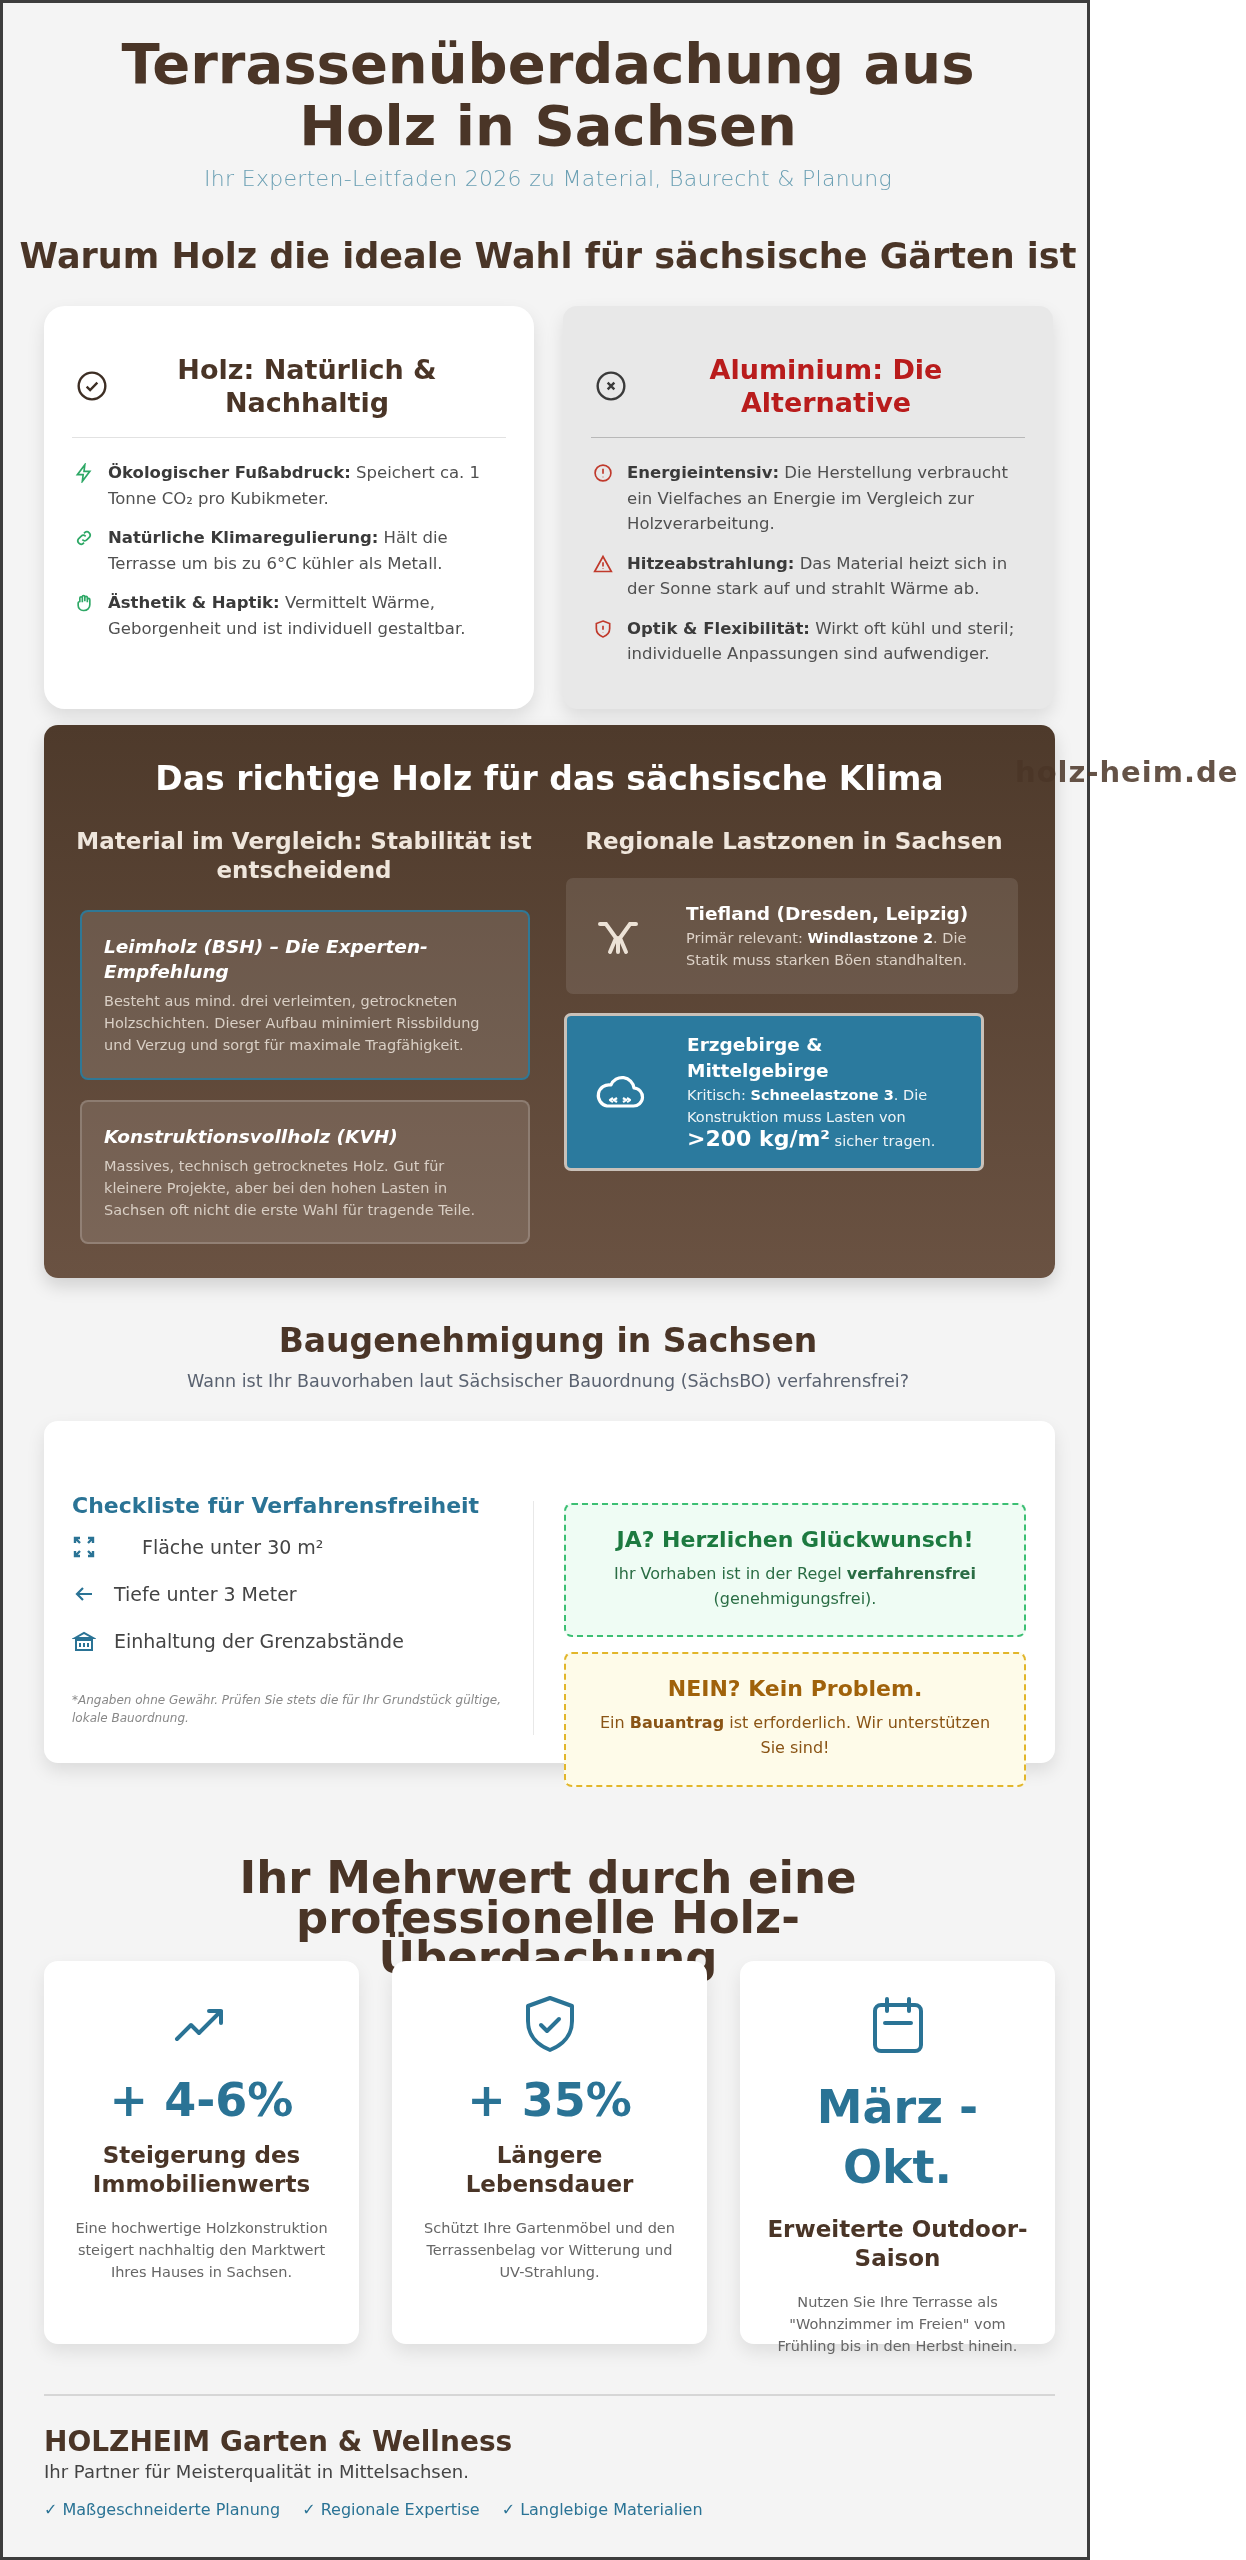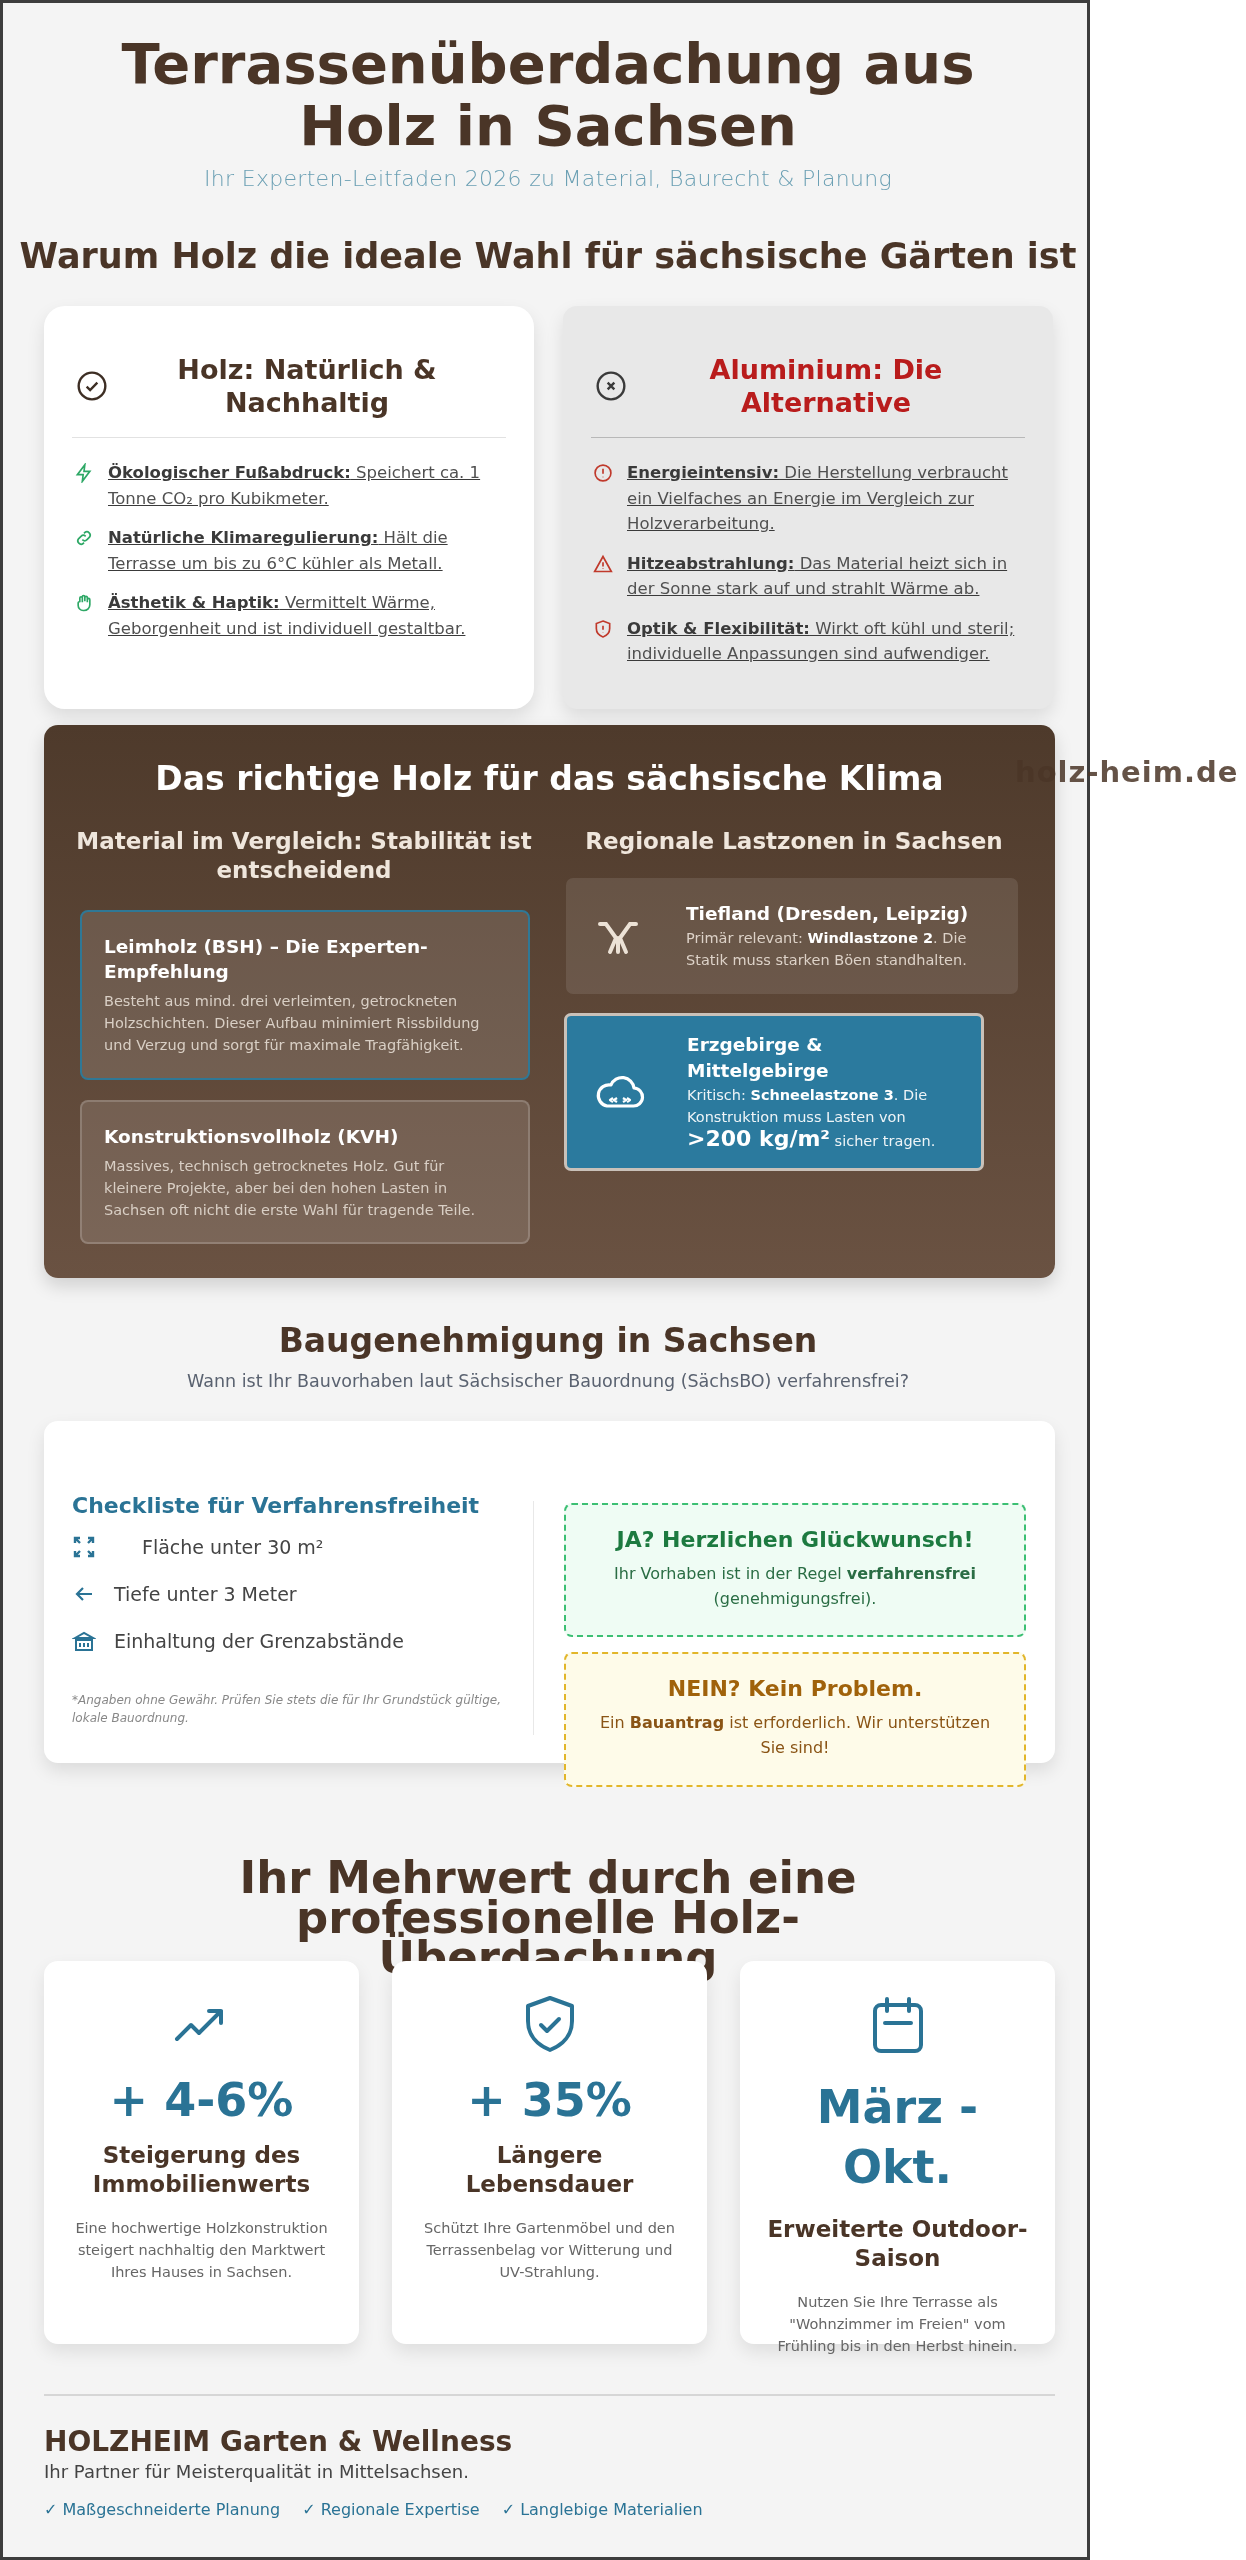--- a/index.html
+++ b/index.html
@@ -30,39 +30,39 @@
     border-radius: 14px; padding: 28px 28px 0 28px;
     box-shadow: 0 8px 18px rgba(0,0,0,0.10);
   }
   .cmp-card.wood { left: 41px; background: #ffffff; border-radius: 21px; }
   .cmp-card.alu { left: 560px; background: #e8e8e8; }
   .cmp-head { display: flex; align-items: center; height: 104px; border-bottom: 1px solid #e2e2e2; }
   .cmp-card.alu .cmp-head { border-bottom-color: #b8b8b8; }
   .cmp-head .hicon { width: 32px; height: 32px; flex: 0 0 32px; margin-left: 4px; }
   .cmp-head h3 { flex: 1; text-align: center; font-size: 27px; line-height: 33px; font-weight: bold; color: #4a3527; }
   .cmp-card.alu h3 { color: #b91c1c; }
-  .cmp-list { list-style: none; margin-top: 22px; text-decoration: underline; }
+  .cmp-list { list-style: none; margin-top: 22px; }
   .cmp-list li { display: flex; font-size: 16.5px; line-height: 25.5px; color: #505050; margin-bottom: 14px; }
   .cmp-list li .licon { width: 20px; height: 20px; flex: 0 0 20px; margin: 3px 14px 0 2px; }
   .cmp-list li b { color: #3a3a3a; }
 
   
   .wood-sec {
     position: absolute; left: 41px; top: 722px; width: 1011px; height: 553px;
     border-radius: 14px; background: linear-gradient(180deg, #4e3a2b 0%, #6a5242 100%);
     box-shadow: 0 8px 18px rgba(0,0,0,0.15);
   }
   .wood-title { position: absolute; left: 0; top: 34px; width: 100%; text-align: center; font-size: 33px; font-weight: bold; color: #ffffff; }
   .wood-colh { position: absolute; text-align: center; font-size: 23px; line-height: 29px; font-weight: bold; color: #efe6dc; }
   .mat-card {
     position: absolute; left: 36px; width: 450px; border-radius: 8px;
     background: rgba(255,255,255,0.12); border: 2px solid rgba(255,255,255,0.18); padding: 22px 22px;
   }
   .mat-card.featured { border-color: #2f7896; }
-  .mat-card h4 { font-size: 18.5px; line-height: 25px; color: #ffffff; font-weight: bold; margin-bottom: 6px; }
+  .mat-card h4 { font-size: 18.5px; line-height: 25px; color: #ffffff; font-weight: bold; margin-bottom: 6px; font-style: italic; }
   .mat-card p { font-size: 14.5px; line-height: 22px; color: #d9cfc5; }
   .zone-card {
     position: absolute; left: 522px; width: 452px; border-radius: 7px; display: flex; align-items: center;
     background: rgba(255,255,255,0.1); padding: 16px 20px 16px 26px;
   }
   .zone-card.hot { background: #2b7a9e; border: 3px solid #c9c1b9; left: 520px; width: 420px; justify-content: space-between; }
   .zone-card .zicon { width: 52px; height: 52px; flex: 0 0 52px; margin-right: 42px; }
   .zone-card h4 { font-size: 18.5px; line-height: 26px; color: #ffffff; font-weight: bold; }
   .zone-card p { font-size: 14.5px; line-height: 22px; color: #ddd2c8; }
   .zone-card.hot p { color: #eef4f7; }

